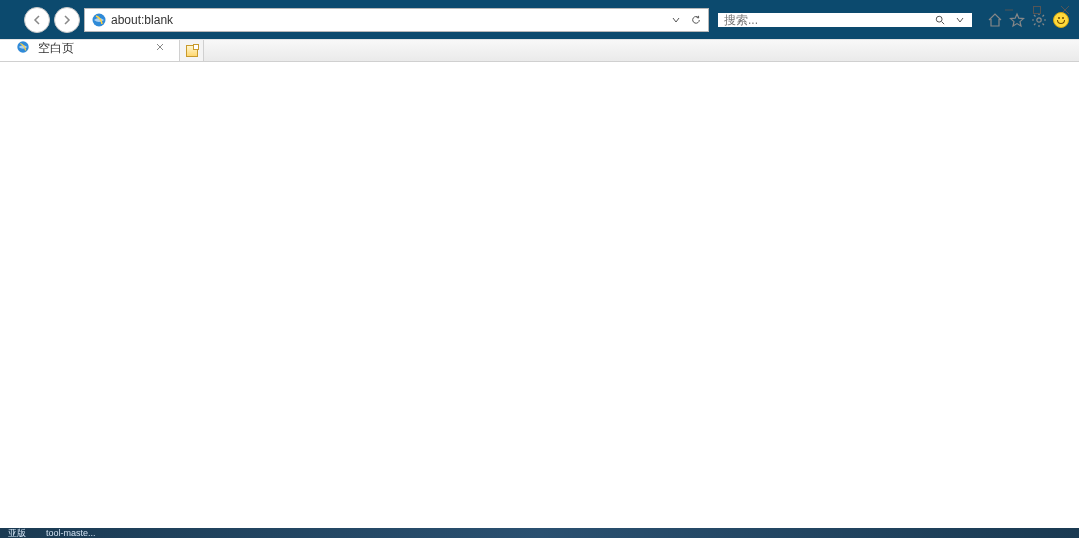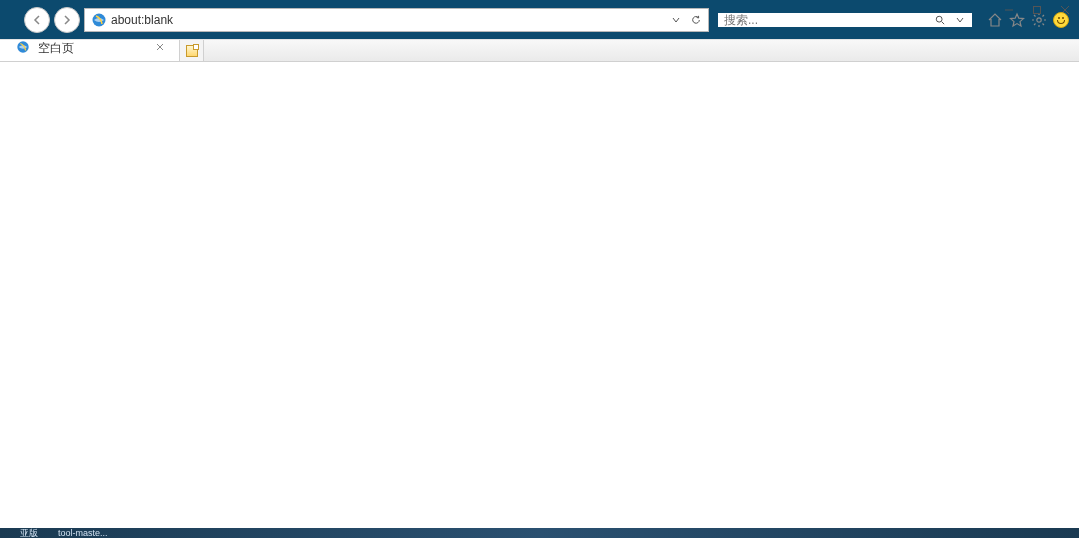--- a/index.html
+++ b/index.html
@@ -218,21 +218,21 @@
       position: absolute;
       bottom: 0; left: 0; right: 0;
       height: 10px;
       background: linear-gradient(90deg, #1a3a52, #2a5070, #1a3a52);
       display: flex;
       align-items: center;
       color: #d0e0f0;
       font-size: 9px;
       overflow: hidden;
       gap: 20px;
-      padding-left: 20px;
+      padding-left: 8px;
     }
     .taskbar span { white-space: nowrap; }
     
     .left-edge {
       position: absolute;
       left: 0; top: 0; bottom: 10px;
       width: 5px;
       background: repeating-linear-gradient(
         0deg,
         #3a6a3a 0, #3a6a3a 30px,

